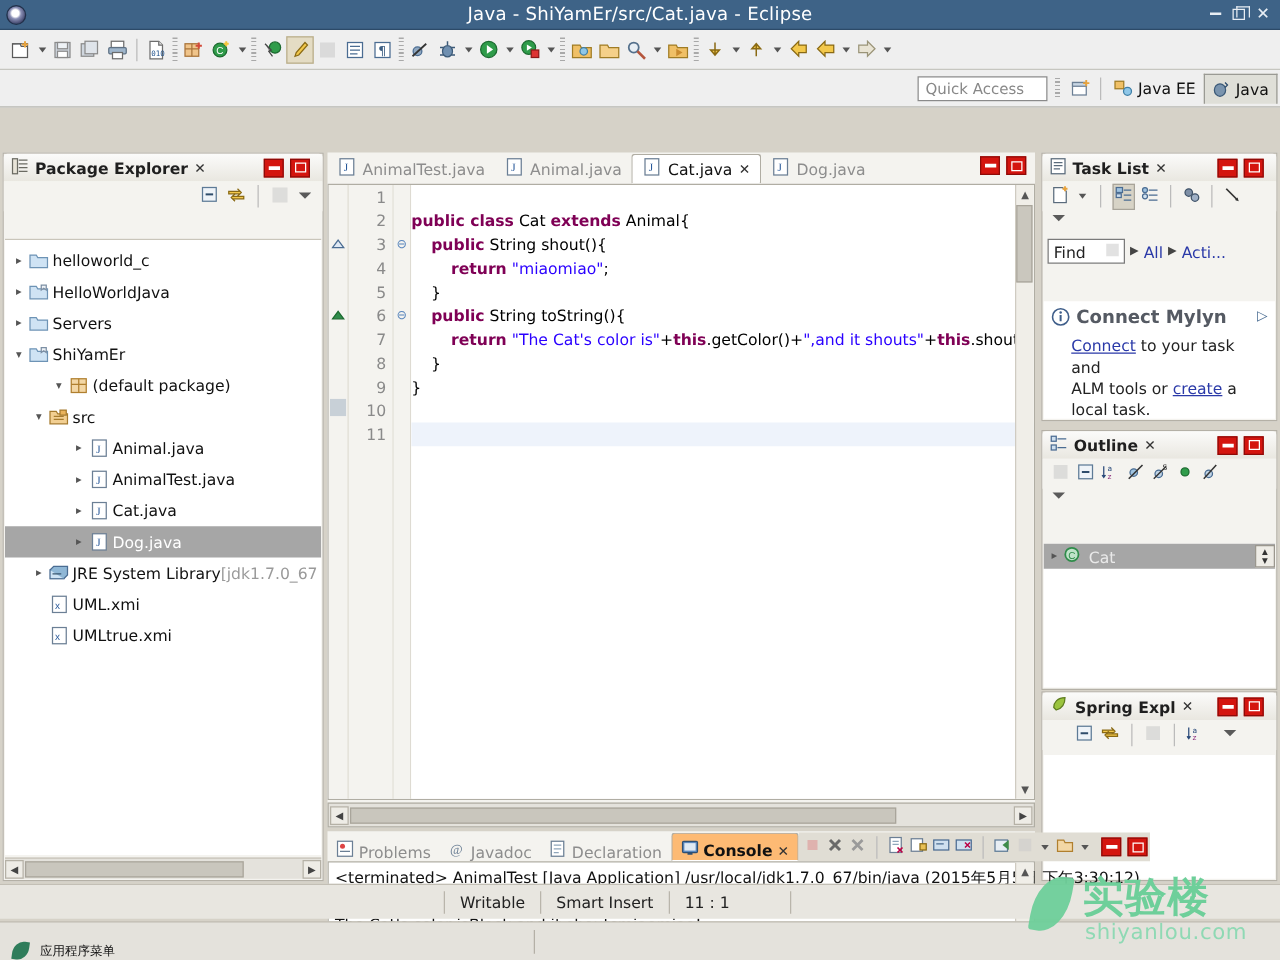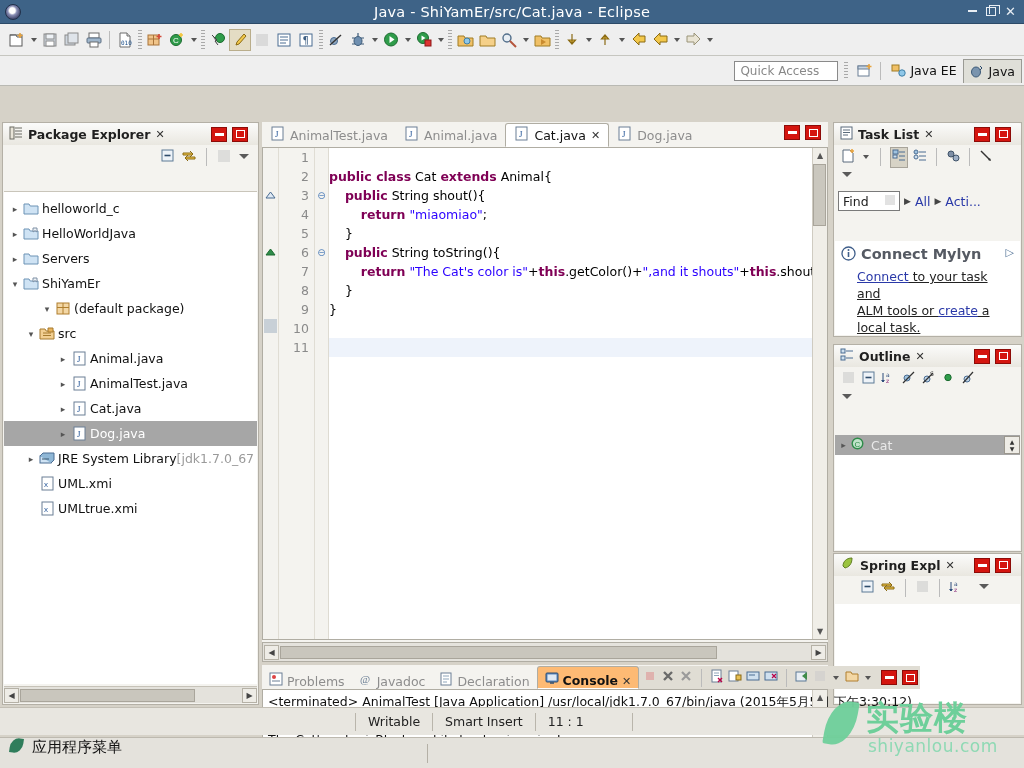--- a/index.html
+++ b/index.html
@@ -168,22 +168,22 @@
   .cvscroll { position:absolute; right:0; top:0; width:15px; bottom:20px; background:#f0eee8;
               border-left:1px solid #cfcbc1; }
 
   
   .statusbar { position:absolute; left:0; top:707px; width:1024px; height:28px;
                background:#e8e6e0; border-top:1px solid #c3bfb5; display:flex; align-items:center;
                font-size:12.5px; color:#222; }
   .sb-cell { padding: 0 12px; height:18px; display:flex; align-items:center; }
   .sb-div { width:1px; height:18px; background:#b9b5ab; }
   .taskbar { position:absolute; left:0; top:737px; width:1024px; height:31px;
-             background:#e4e2dc; border-top:1px solid #bdb9af; display:flex; align-items:flex-start;
-             font-size:15px; color:#111; }
+             background:#e4e2dc; border-top:1px solid #bdb9af; display:flex; align-items:flex-end;
+             font-size:10px; color:#111; }
   .leaf { display:inline-block; width:13px; height:15px; margin: 0 9px 0 10px;
           background:#2f7d5b; border-radius: 70% 0 70% 0; transform: rotate(8deg); }
   .tb-div { position:absolute; left:427px; top:6px; width:1px; height:19px; background:#b4b0a6; }
 
   
   .watermark { position:absolute; left:820px; top:694px; width:200px; height:70px;
                pointer-events:none; }
   .wm-leaf { position:absolute; left:6px; top:6px; width:30px; height:46px;
              background:#6ecf9a; border-radius: 75% 5% 75% 5%; transform: rotate(10deg); opacity:.95;}
   .wm-cn { position:absolute; left:46px; top:2px; font-size:33px; color:#6ecf9a; font-weight:bold;
@@ -792,21 +792,21 @@
           <span>
             <svg width="15" height="15" viewBox="0 0 15 15">
                 <circle cx="7.5" cy="7.5" r="6.5" fill="#fff" stroke="#3f5e8a" stroke-width="1.3"></circle>
                 <path d="M7.5 6v5" stroke="#3f5e8a" stroke-width="1.6"></path>
                 <circle cx="7.5" cy="4" r="1" fill="#3f5e8a"></circle>
               </svg>
           </span>
           <span class="mylyn-title">Connect Mylyn</span>
           <span style="margin-left:auto;color:#4a6c92;font-size:11px;">▷</span>
         </div>
-        <div class="mylyn-box" style="padding-left:22px;padding-top:4px;text-decoration:underline;">
+        <div class="mylyn-box" style="padding-left:22px;padding-top:4px;">
           <span class="lnk">Connect</span><span> to your task and</span><br>
           <span>ALM tools or </span><span class="lnk">create</span><span> a</span><br>
           <span>local task.</span>
         </div>
       </div>
     </div>
 
     <div class="panel" id="outline">
       <div class="ptab">
         <span>

